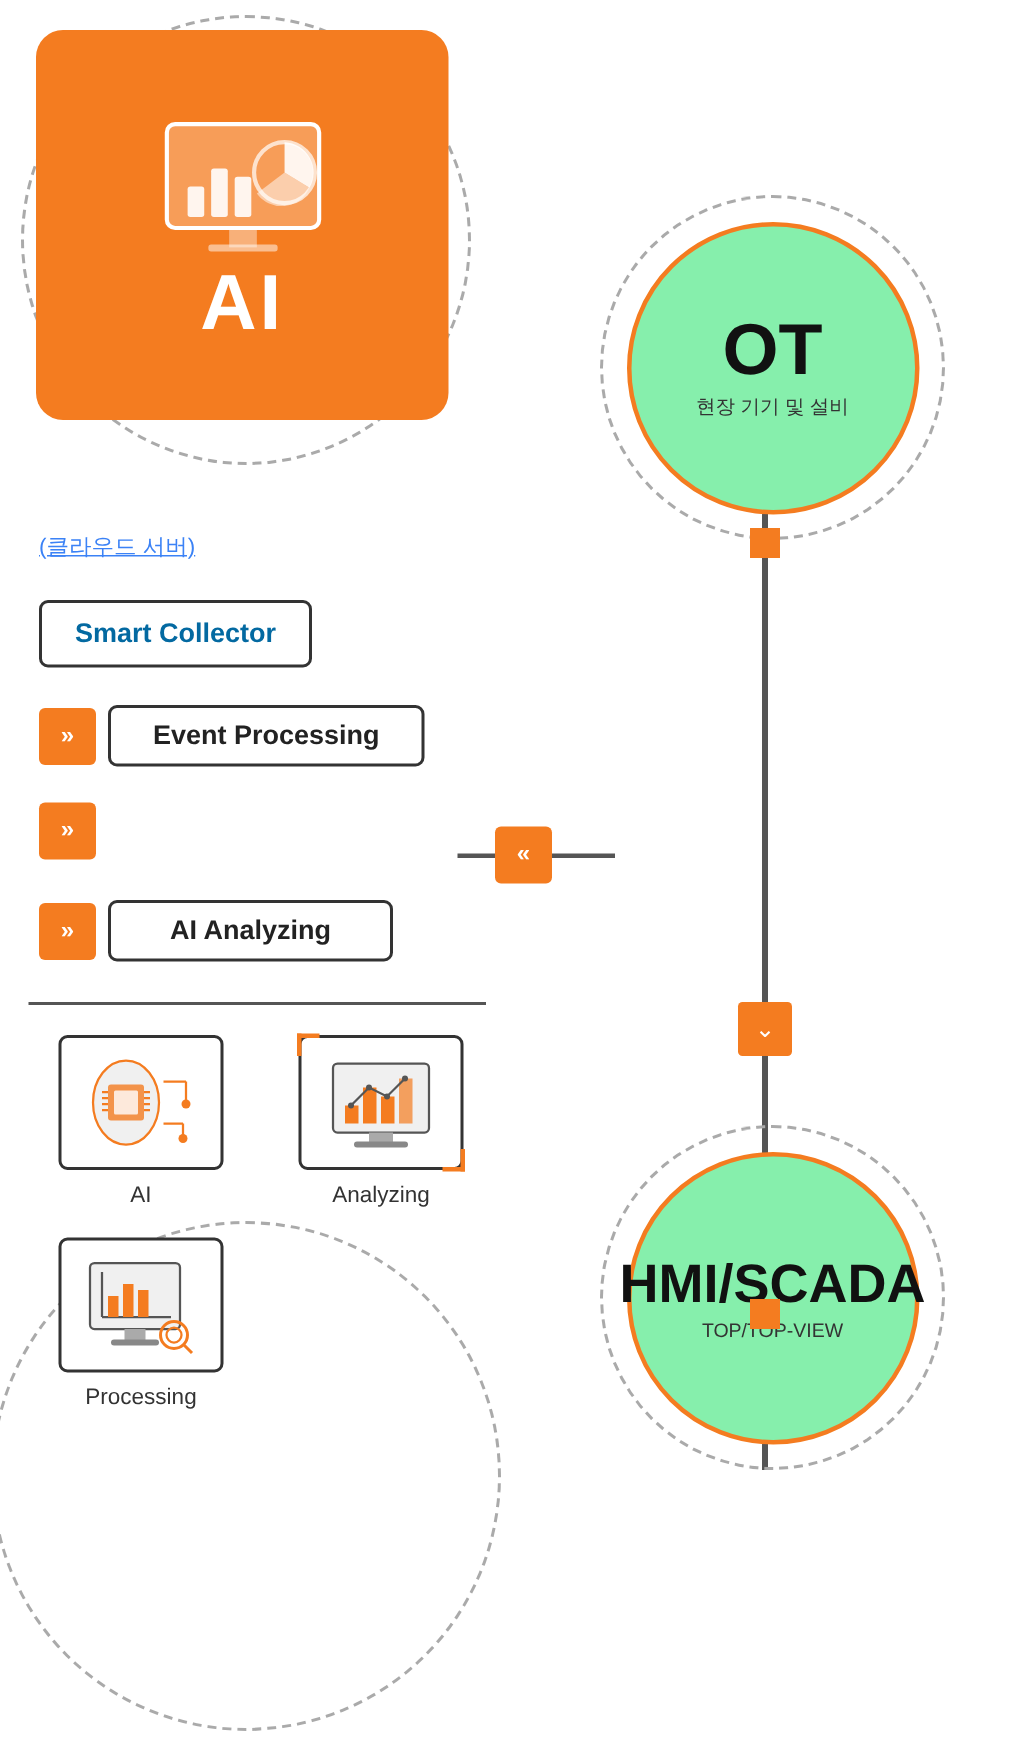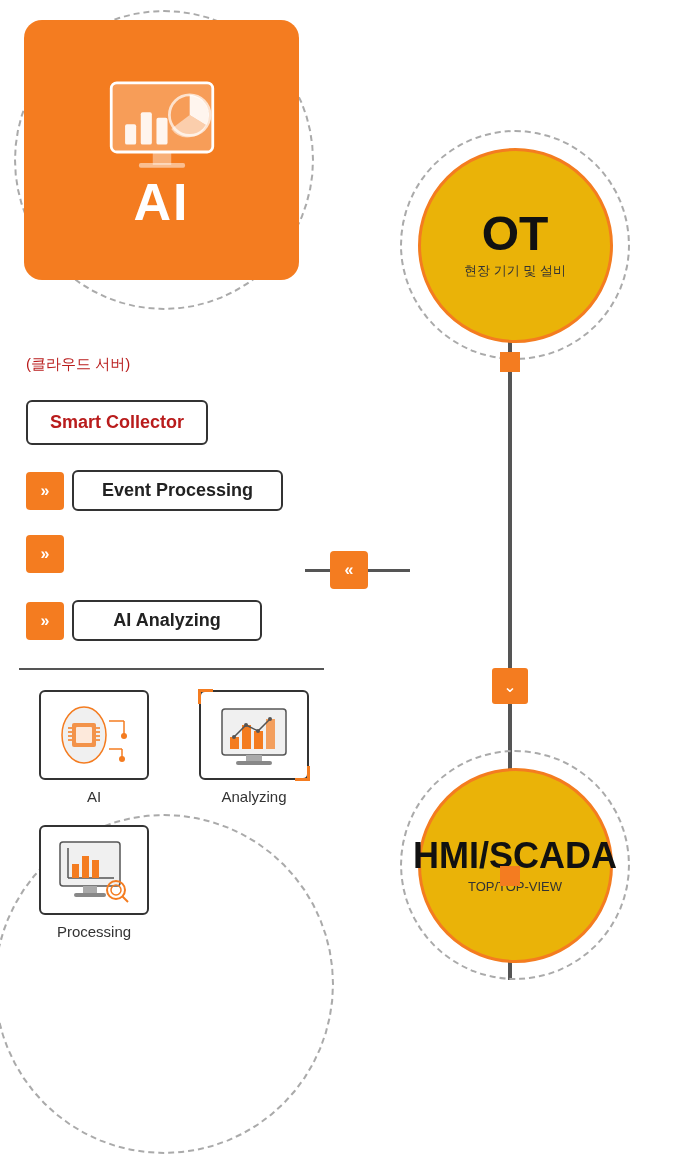--- a/index.html
+++ b/index.html
@@ -84,36 +84,37 @@
 
     .sf-map-logo .dash {
       color: #f47c20;
     }
 
     .cloud-sub {
       position: absolute;
       top: 355px;
       left: 22px;
       font-size: 15px;
-      color: #b91c1c;
+      color: #3b82f6;
       z-index: 2;
+      text-decoration: underline;
     }
 
     
     .smart-collector {
       position: absolute;
       top: 400px;
       left: 22px;
       background: white;
       border: 2px solid #333;
       border-radius: 6px;
       padding: 10px 22px;
       font-size: 18px;
       font-weight: 600;
-      color: #b91c1c;
+      color: #0369a1;
       z-index: 2;
     }
 
     
     .module-row {
       position: absolute;
       left: 22px;
       display: flex;
       align-items: center;
       gap: 8px;
@@ -247,21 +248,21 @@
       display: flex;
       align-items: center;
       justify-content: center;
     }
 
     .solid-circle-inner {
       width: 195px;
       height: 195px;
       border-radius: 50%;
       border: 3px solid #f47c20;
-      background: #eab308;
+      background: #86efac;
       display: flex;
       flex-direction: column;
       align-items: center;
       justify-content: center;
     }
 
     .ot-title {
       font-size: 48px;
       font-weight: 900;
       color: #111;

